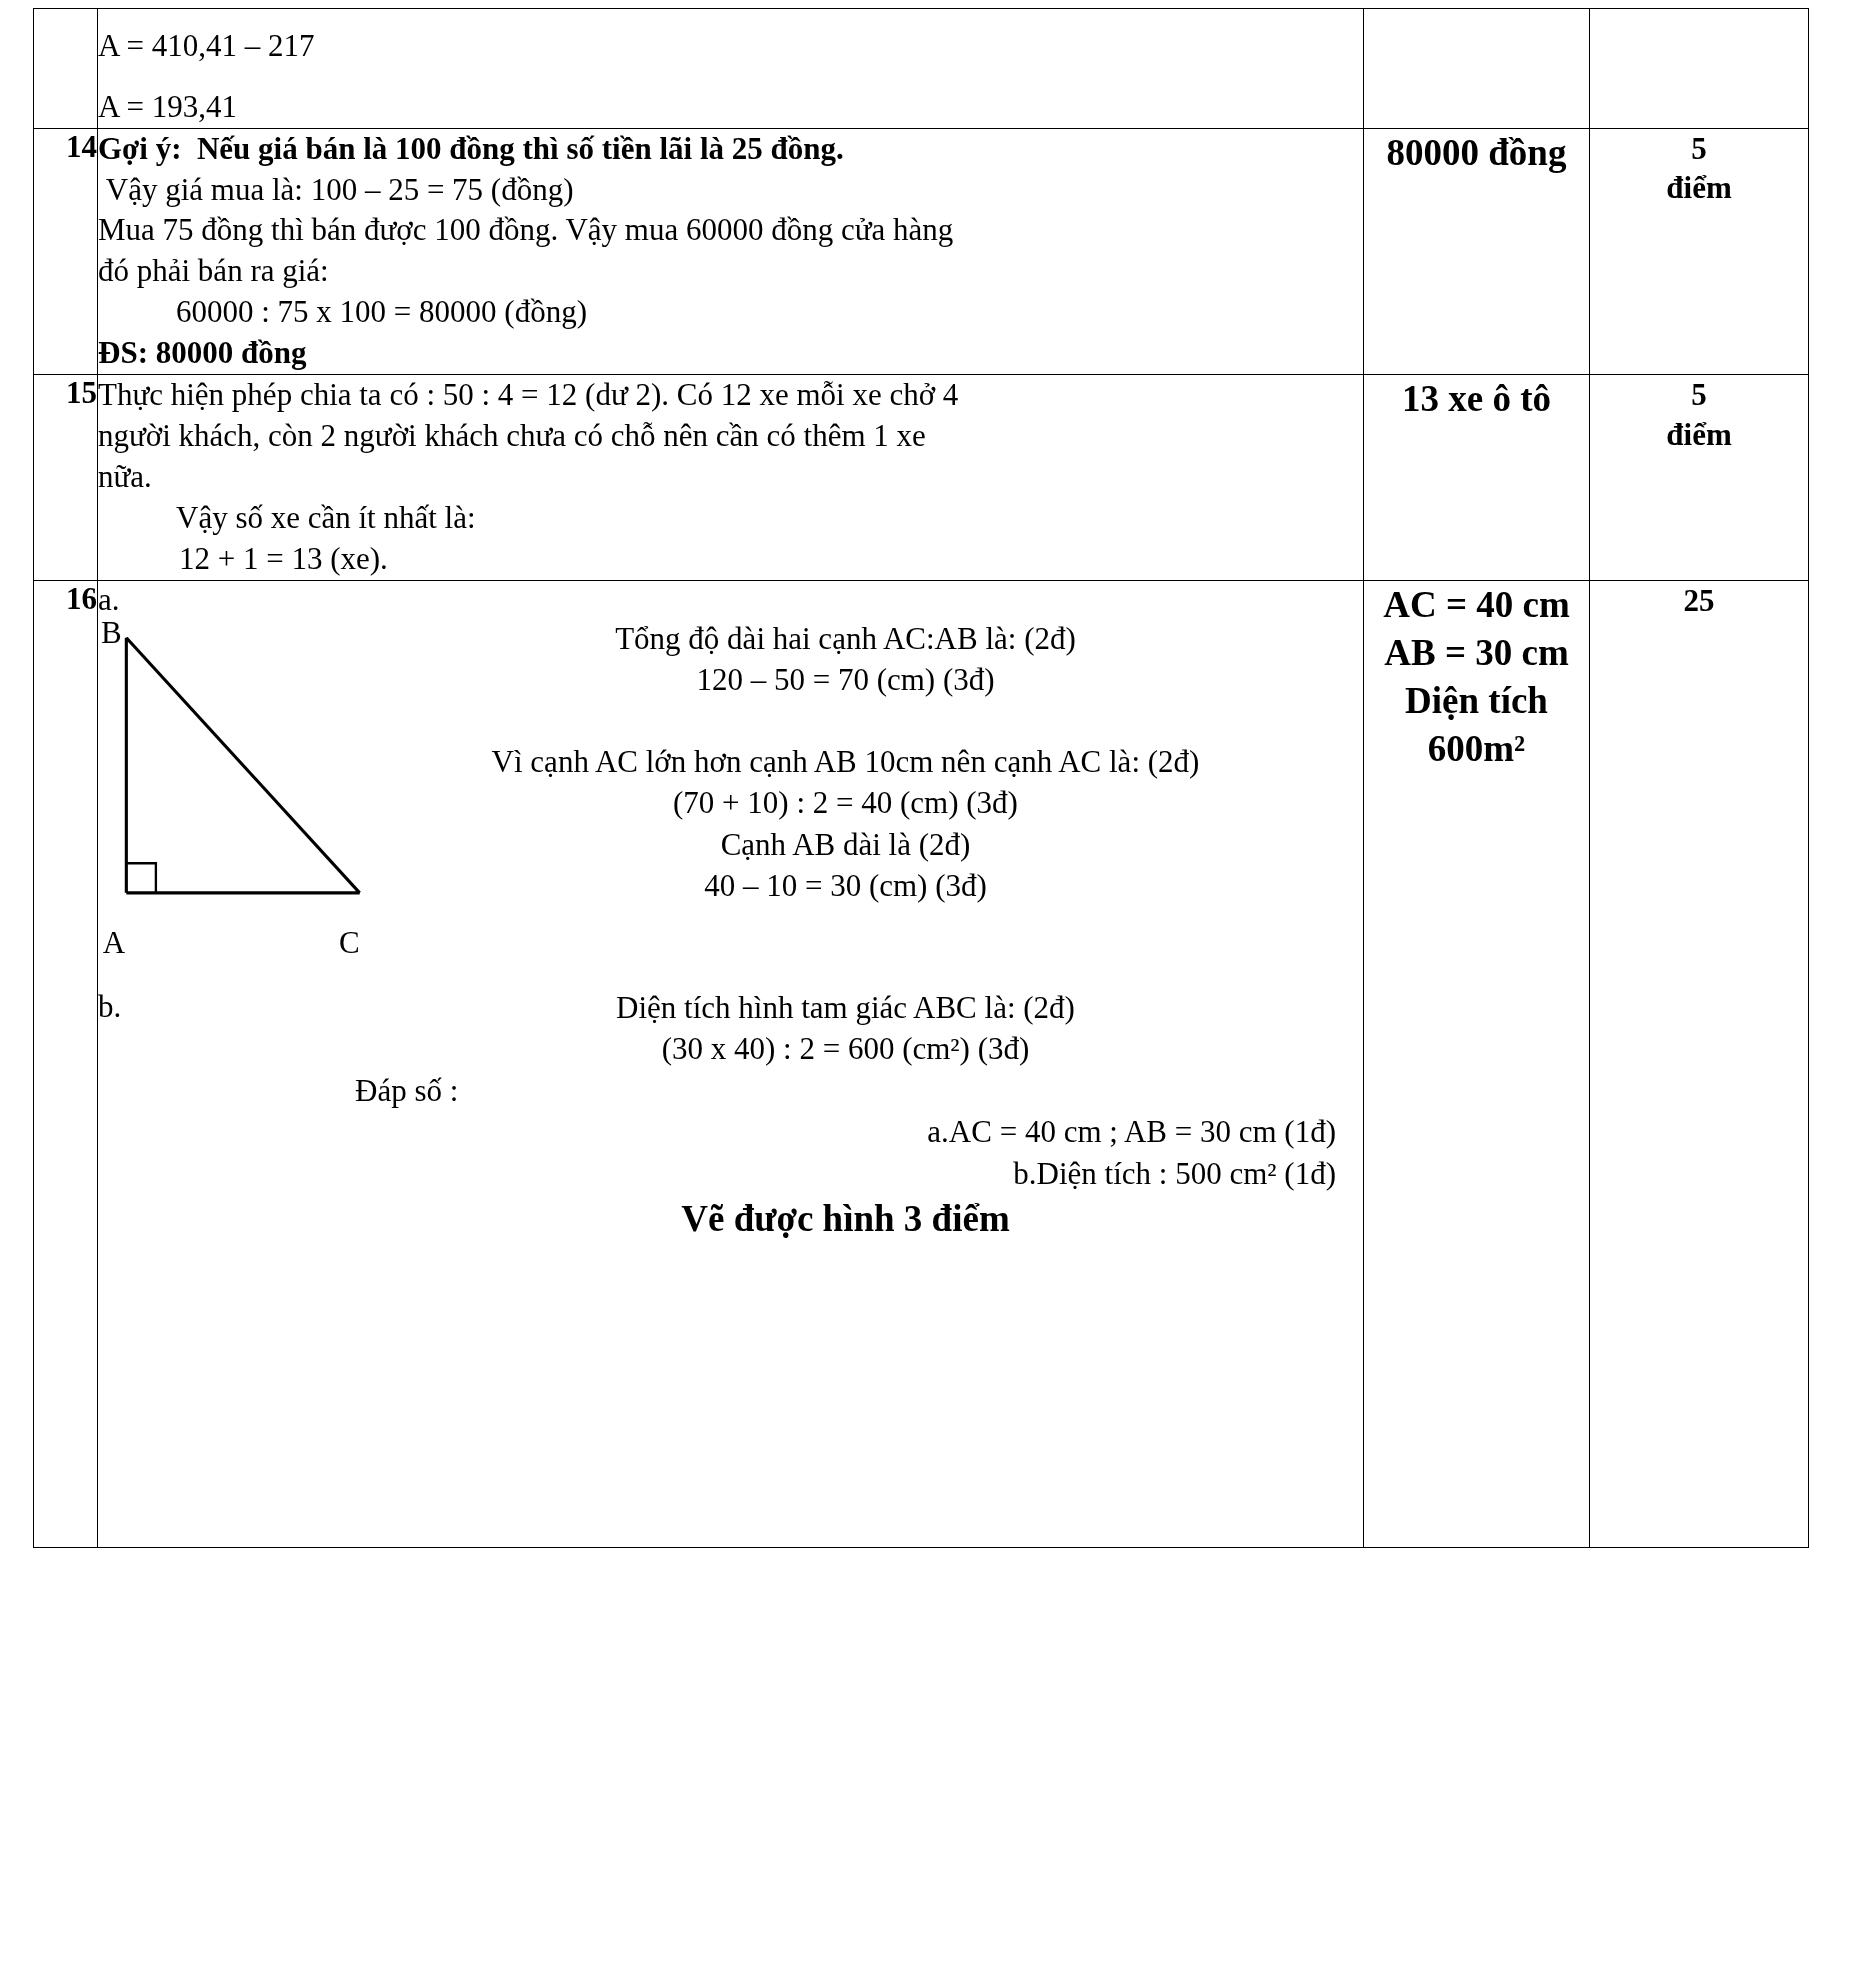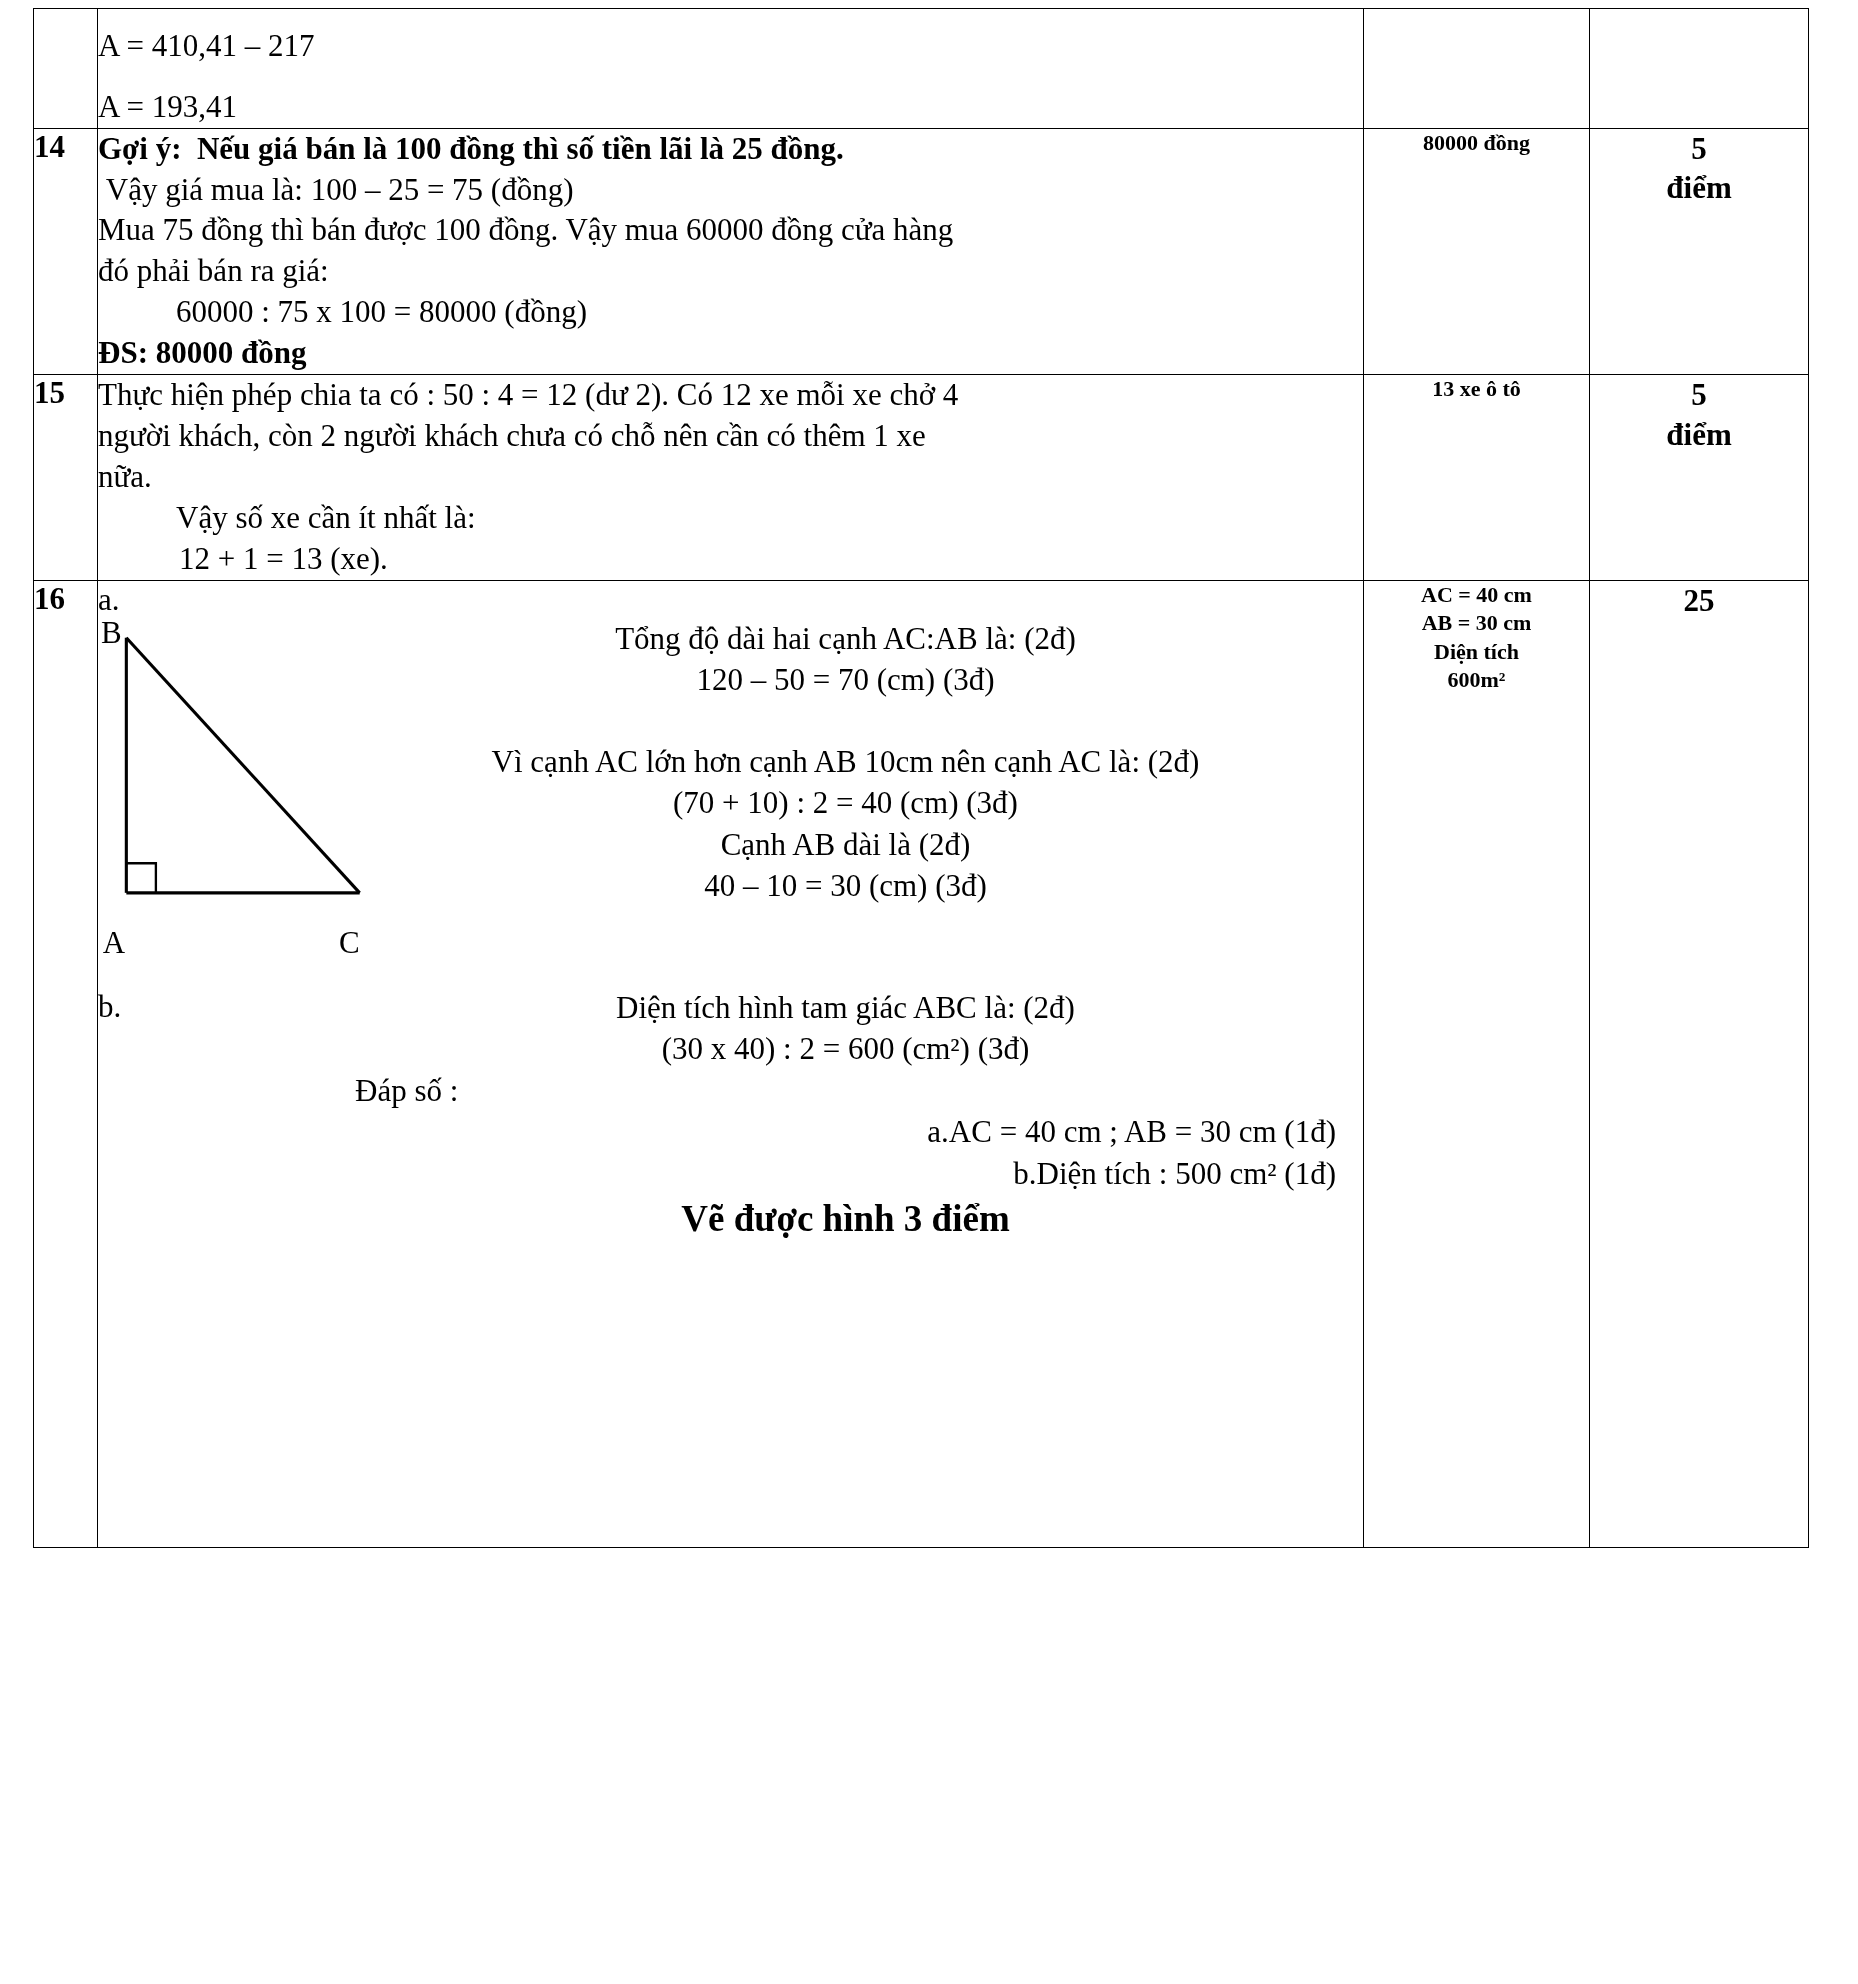--- a/index.html
+++ b/index.html
@@ -37,37 +37,37 @@
     padding: 0;
   }
 
   
   col.c-num   { width: 64px; }
   col.c-body  { width: 1266px; }
   col.c-ans   { width: 226px; }
   col.c-pts   { width: 219px; }
 
   .num-cell {
-    text-align: left;
+    text-align: right;
     vertical-align: middle;
     font-size: 31px;
     font-weight: bold;
     font-family: "Liberation Serif", serif;
   }
 
   .body-cell {
     padding: 9.3px 12.5px 9.3px 14px;
     font-size: 31px;
     line-height: 1.32;
   }
 
   .ans-cell {
     text-align: center;
     vertical-align: middle;
-    font-size: 22px;
+    font-size: 37px;
     font-weight: bold;
     line-height: 1.3;
   }
 
   .pts-cell {
     text-align: center;
     vertical-align: middle;
     font-size: 31px;
     font-weight: bold;
     line-height: 1.28;

